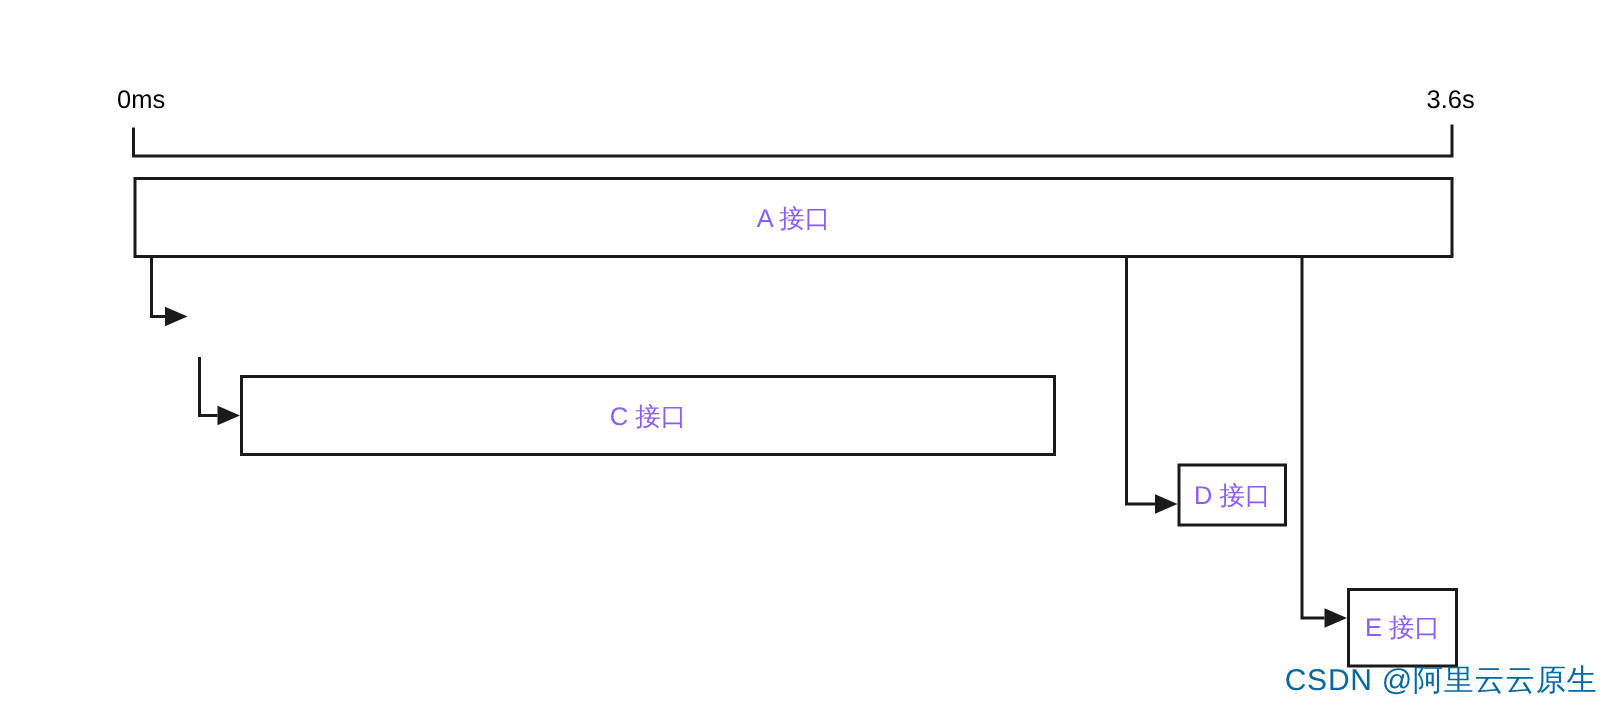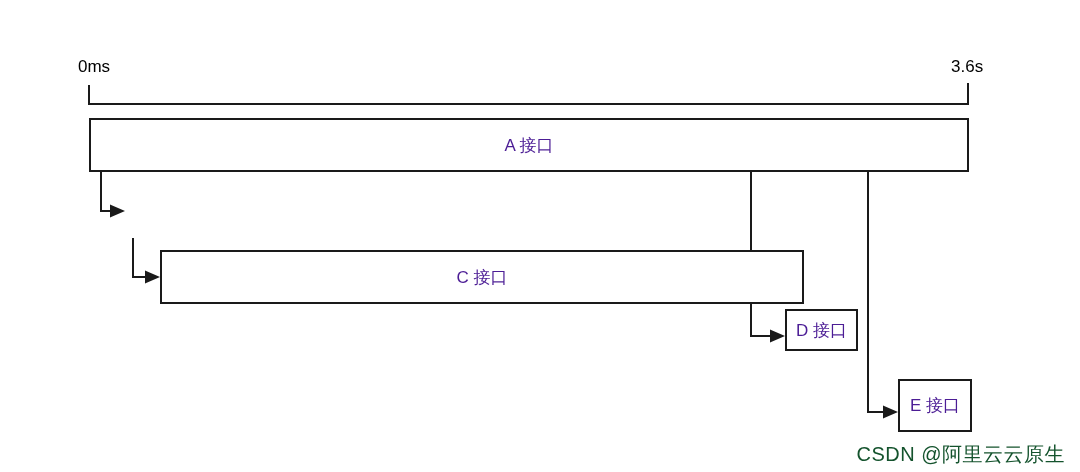--- a/index.html
+++ b/index.html
@@ -33,36 +33,36 @@
 
   .bar {
     position: absolute;
     box-sizing: border-box;
     border: 2px solid #1a1a1a;
     background: #ffffff;
     display: flex;
     align-items: center;
     justify-content: center;
     font-size: 17px;
-    color: #4c1d95;
+    color: #8b5cf6;
     white-space: nowrap;
   }
   .bar-a { left: 89px;  top: 118px; width: 880px; height: 54px; }
   .bar-b { left: 125px; top: 184px; width: 614px; height: 54px; }
-  .bar-c { left: 160px; top: 250px; width: 644px; height: 54px; }
+  .bar-c { left: 160px; top: 250px; width: 544px; height: 54px; }
   .bar-d { left: 785px; top: 309px; width: 73px;  height: 42px; }
-  .bar-e { left: 898px; top: 379px; width: 74px;  height: 53px; }
+  .bar-e { left: 898px; top: 392px; width: 74px;  height: 53px; }
 
   .watermark {
     position: absolute;
     top: 443px;
     right: 15px;
     font-size: 20px;
     line-height: 1.1;
-    color: #14532d;
+    color: #0369a1;
     text-shadow: 1px 1px 0 rgba(255,255,255,0.9);
     letter-spacing: 0.5px;
     white-space: nowrap;
     text-align: right;
   }
 </style>
 </head>
 <body>
 
 <div class="canvas">

